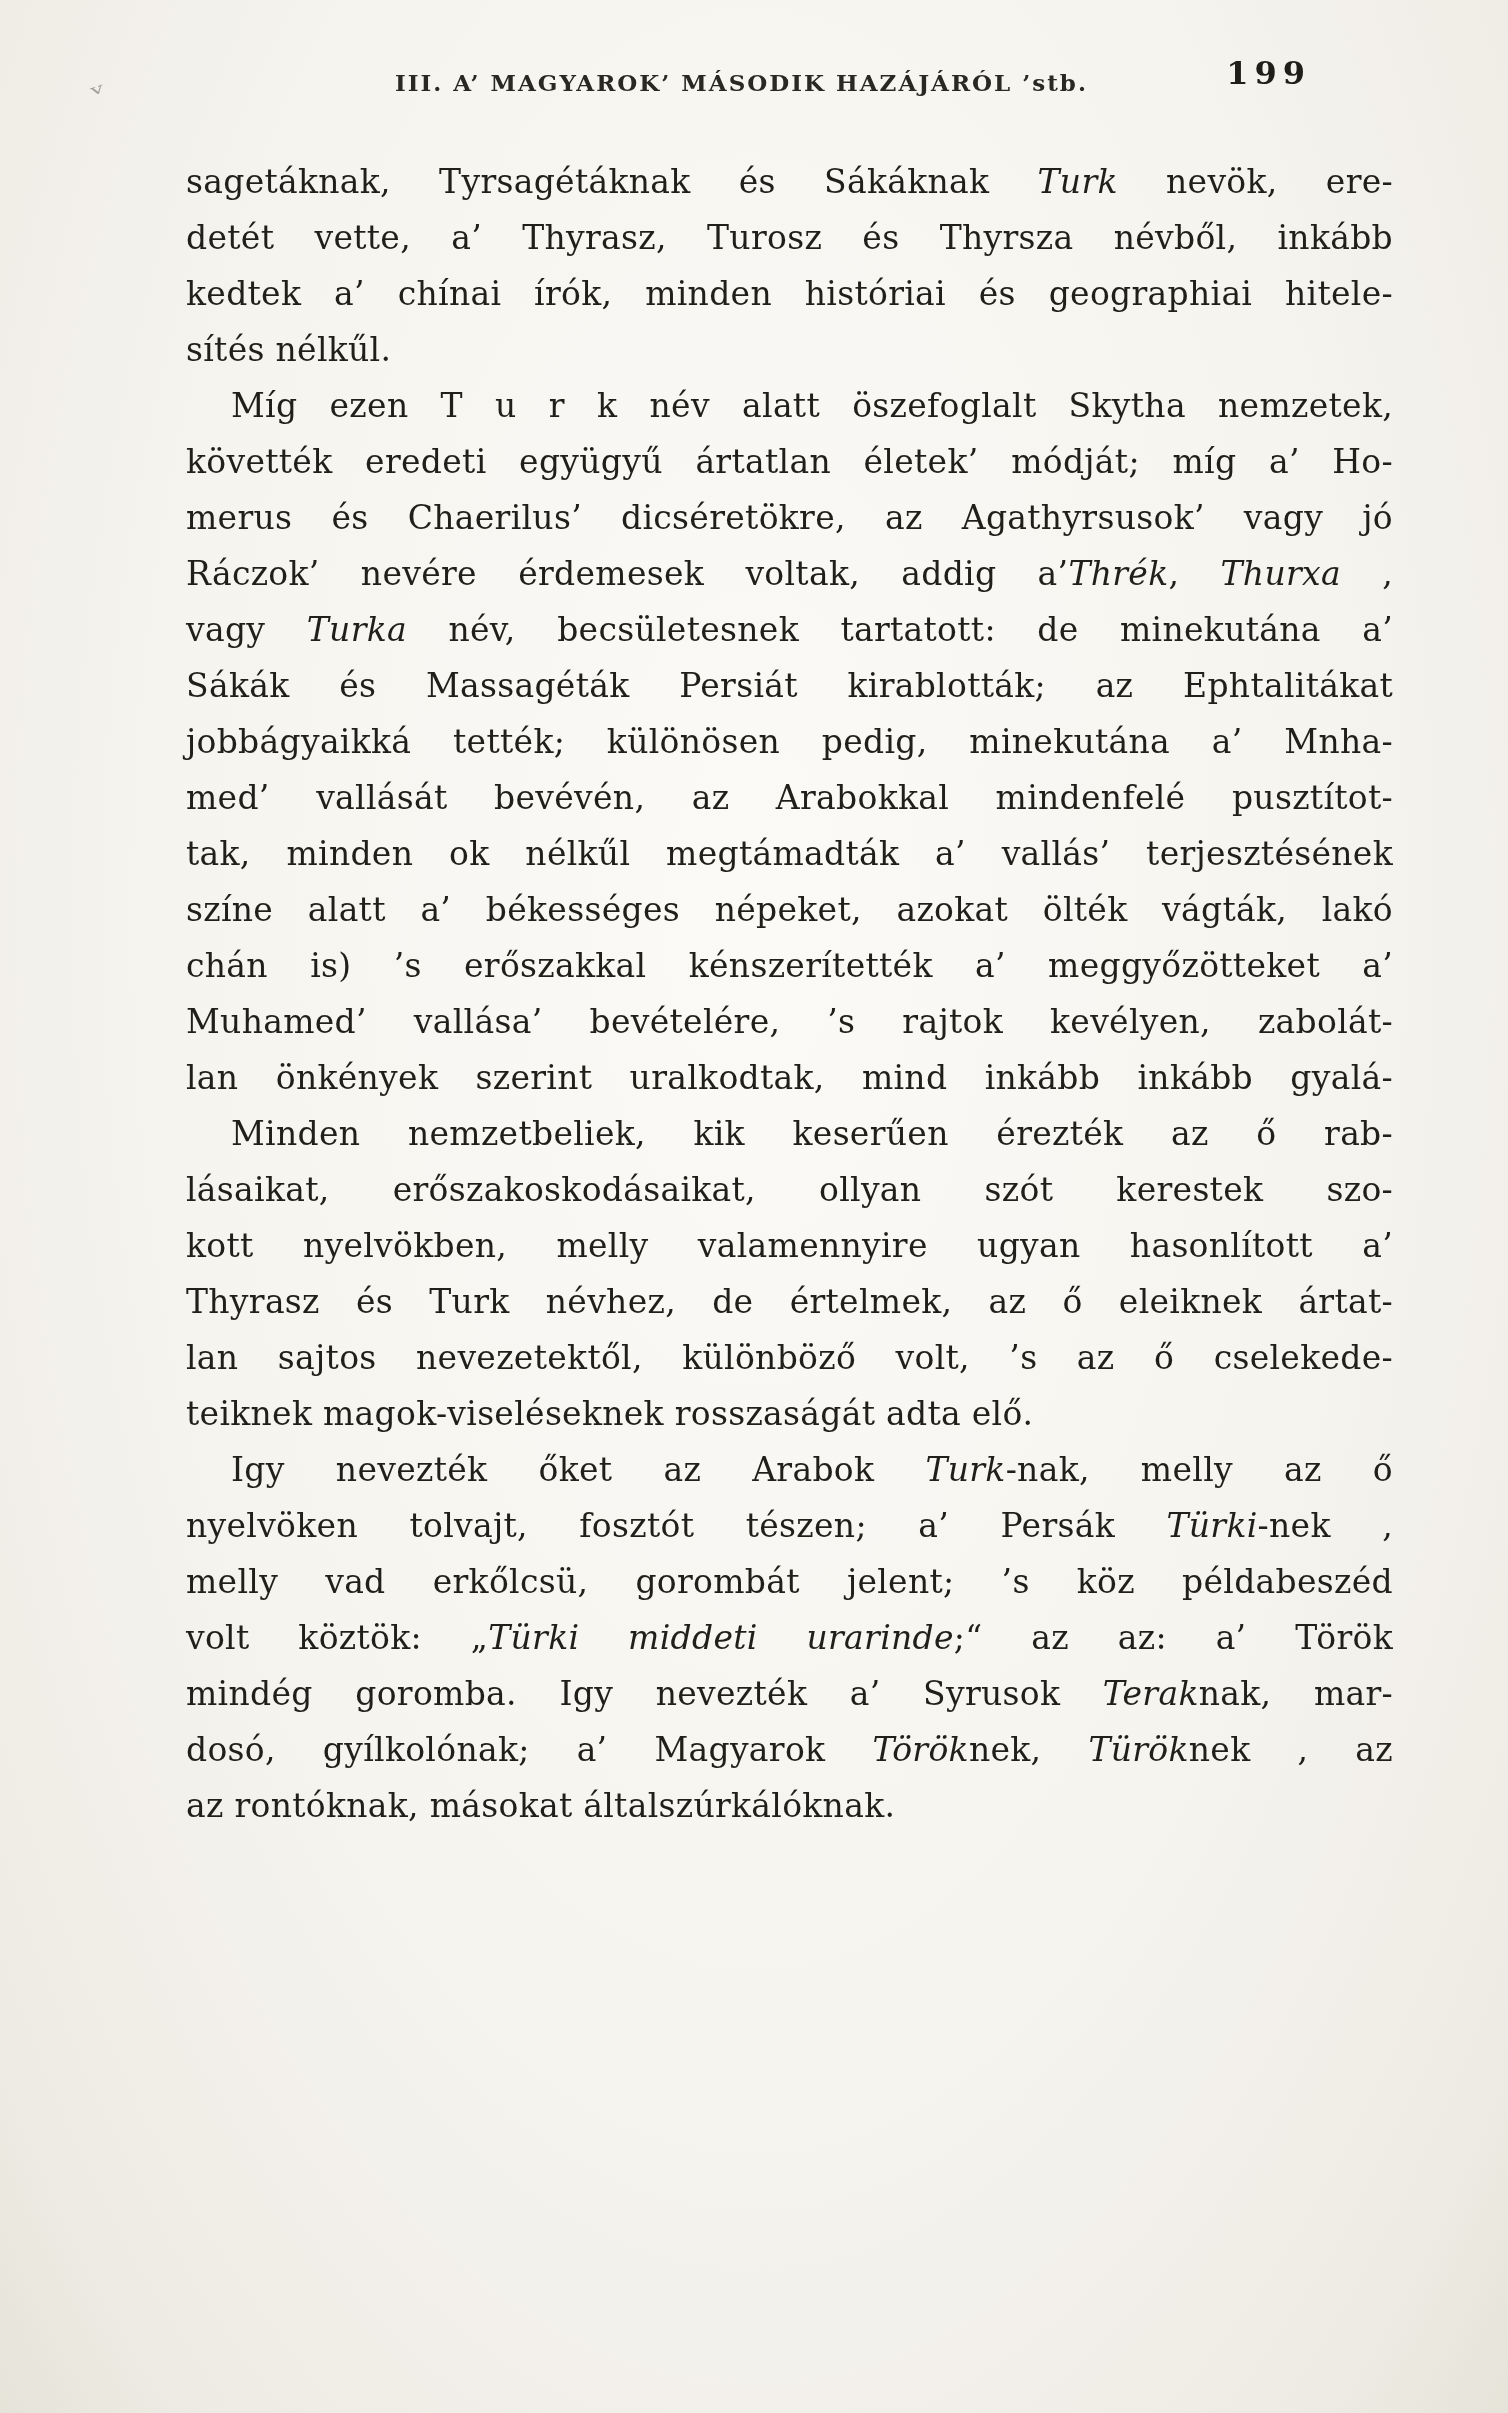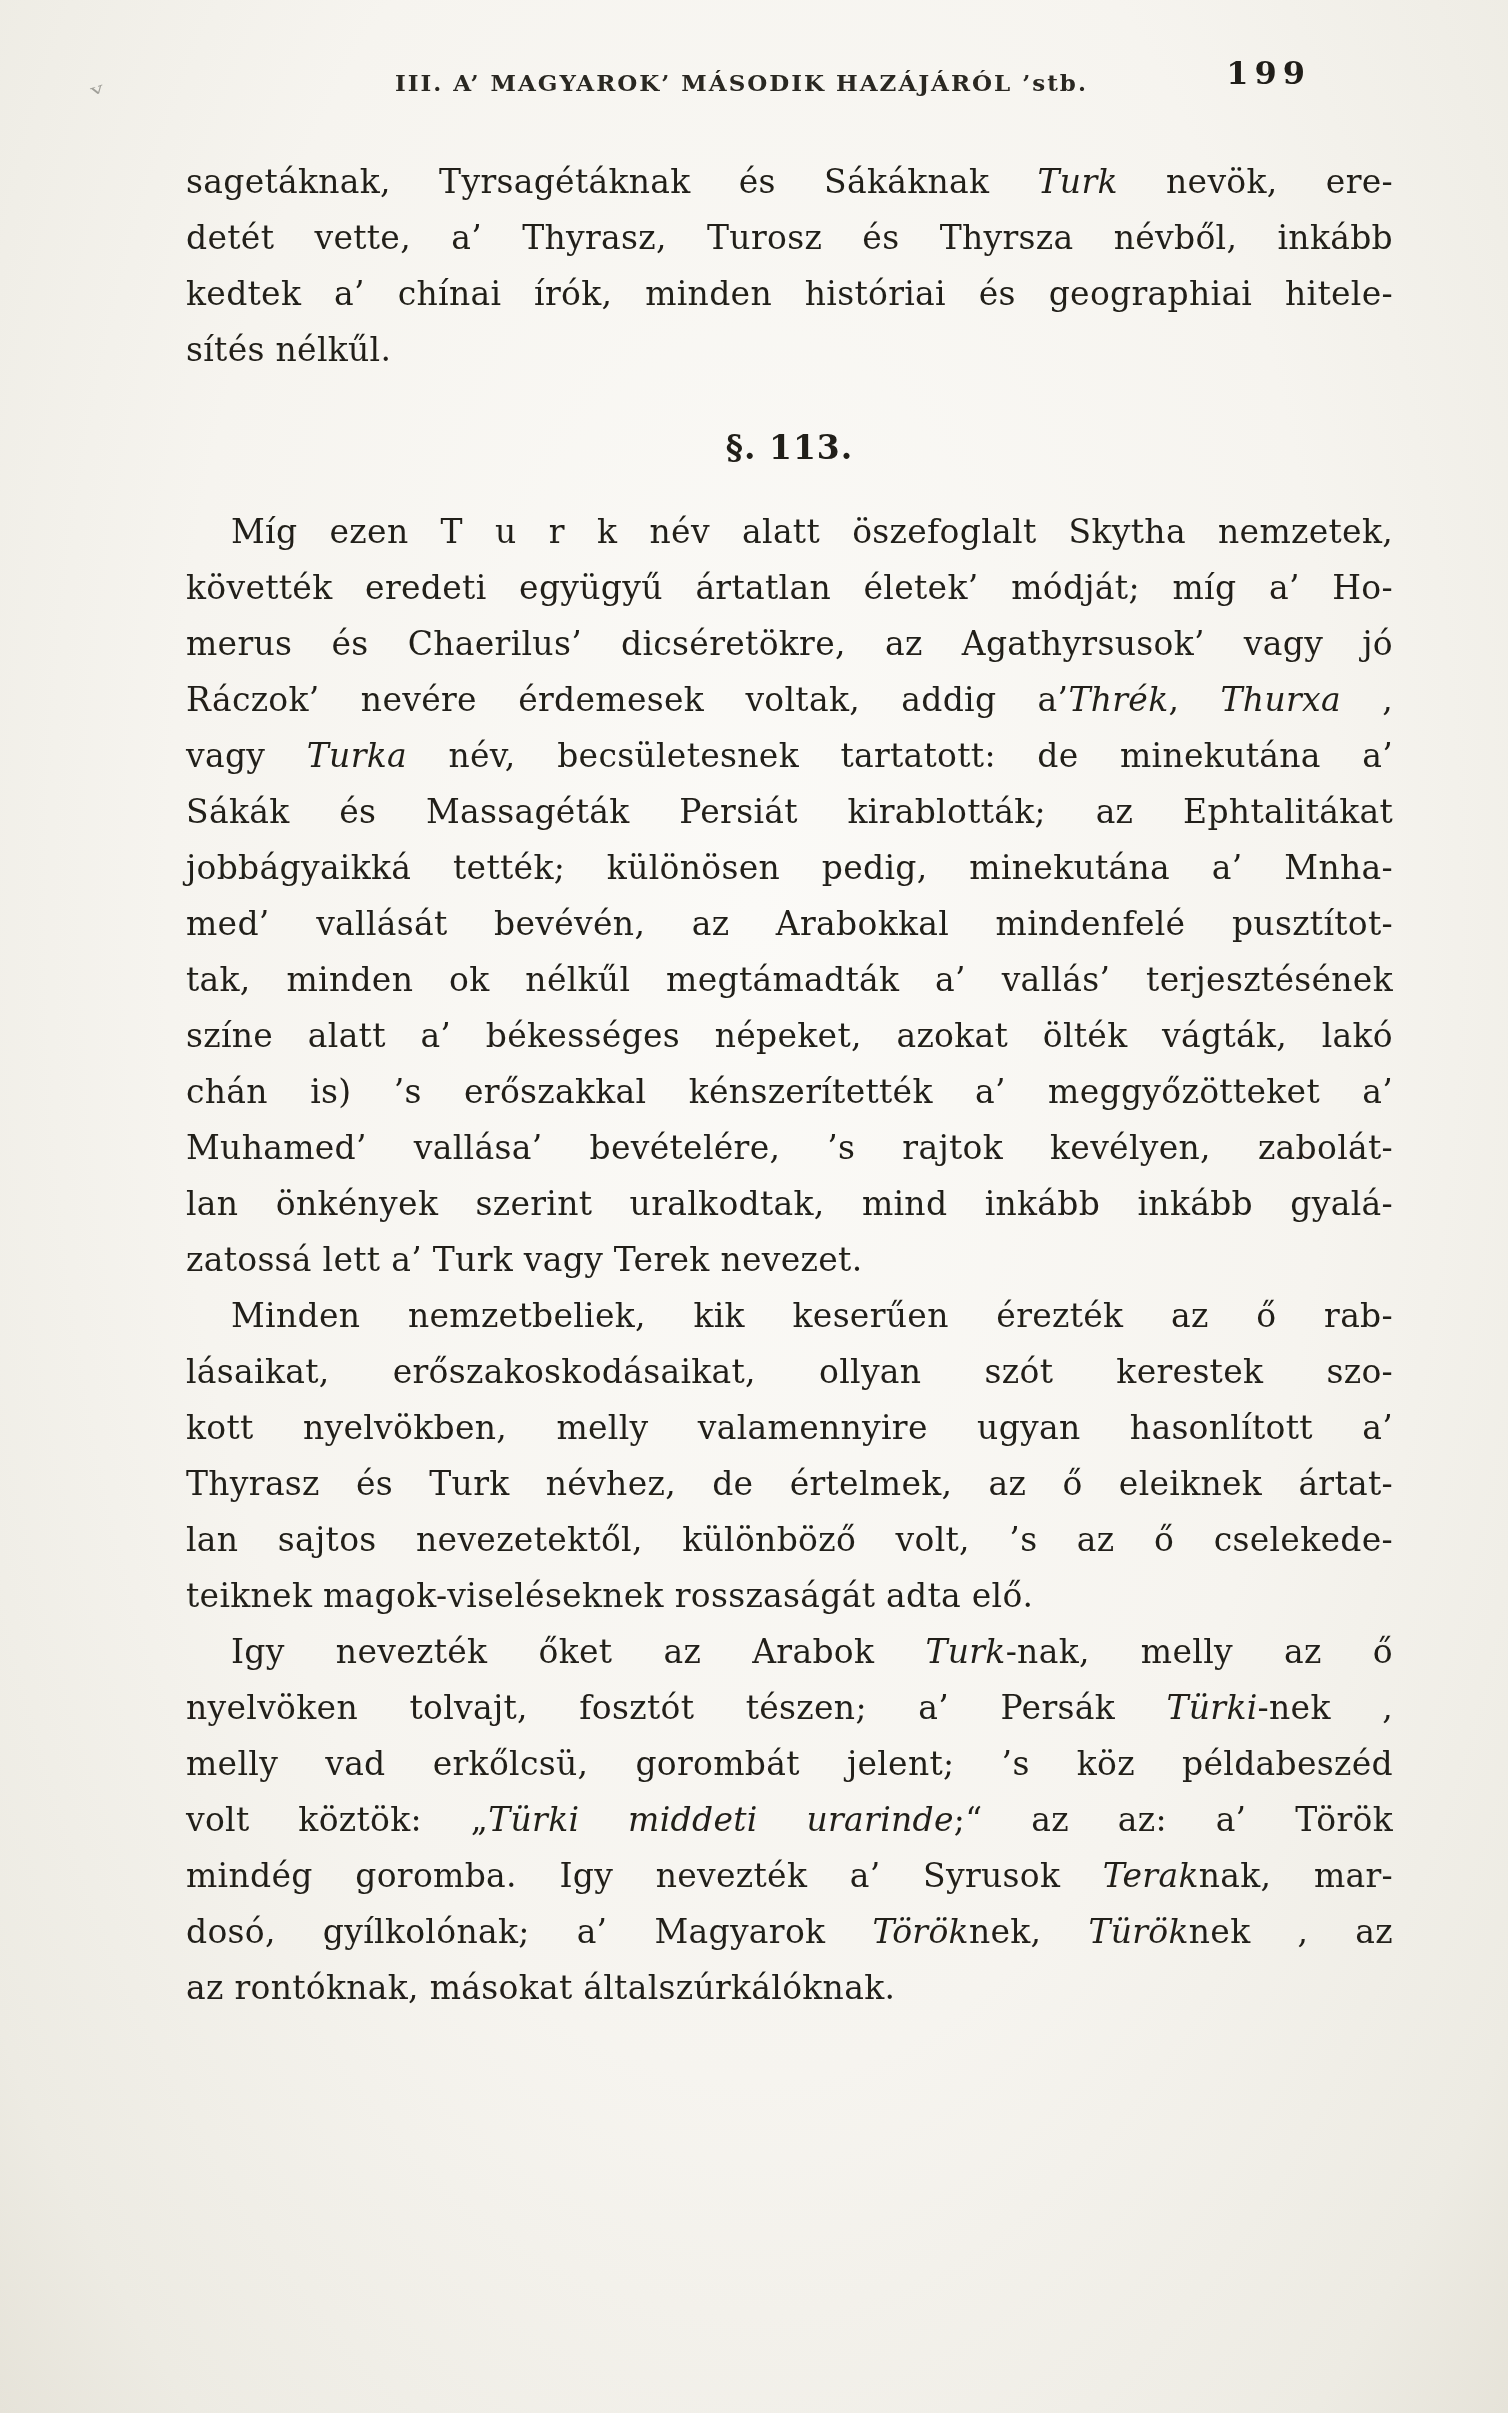--- a/index.html
+++ b/index.html
@@ -90,36 +90,34 @@
 
   <span class="page-number">199</span>
 
   <div class="text-column" id="text-column">
       <div class="paragraph">
         <div class="line"><span>sagetáknak, Tyrsagétáknak és Sákáknak </span><i>Turk</i><span> nevök, ere-</span></div>
         <div class="line"><span>detét vette, a’ Thyrasz, Turosz és Thyrsza névből, inkább</span></div>
         <div class="line"><span>kedtek a’ chínai írók, minden históriai és geographiai hitele-</span></div>
         <div class="line last"><span>sítés nélkűl.</span></div>
       </div>
-      <div class="section-heading">§. 113.</div>
       <div class="paragraph">
         <div class="line indent"><span>Míg ezen T u r k név alatt öszefoglalt Skytha nemzetek,</span></div>
         <div class="line"><span>követték eredeti együgyű ártatlan életek’ módját; míg a’ Ho-</span></div>
         <div class="line"><span>merus és Chaerilus’ dicséretökre, az Agathyrsusok’ vagy jó</span></div>
         <div class="line"><span>Ráczok’ nevére érdemesek voltak, addig a’</span><i>Thrék</i><span>, </span><i>Thurxa</i><span> ,</span></div>
         <div class="line"><span>vagy </span><i>Turka</i><span> név, becsületesnek tartatott: de minekutána a’</span></div>
         <div class="line"><span>Sákák és Massagéták Persiát kirablották; az Ephtalitákat</span></div>
         <div class="line"><span>jobbágyaikká tették; különösen pedig, minekutána a’ Mnha-</span></div>
         <div class="line"><span>med’ vallását bevévén, az Arabokkal mindenfelé pusztítot-</span></div>
         <div class="line"><span>tak, minden ok nélkűl megtámadták a’ vallás’ terjesztésének</span></div>
         <div class="line"><span>színe alatt a’ békességes népeket, azokat ölték vágták, lakó</span></div>
         <div class="line"><span>chán is) ’s erőszakkal kénszerítették a’ meggyőzötteket a’</span></div>
         <div class="line"><span>Muhamed’ vallása’ bevételére, ’s rajtok kevélyen, zabolát-</span></div>
         <div class="line"><span>lan önkények szerint uralkodtak, mind inkább inkább gyalá-</span></div>
-        <div class="line last"><span>zatossá lett a’ Turk vagy Terek nevezet.</span></div>
       </div>
       <div class="paragraph">
         <div class="line indent"><span>Minden nemzetbeliek, kik keserűen érezték az ő rab-</span></div>
         <div class="line"><span>lásaikat, erőszakoskodásaikat, ollyan szót kerestek szo-</span></div>
         <div class="line"><span>kott nyelvökben, melly valamennyire ugyan hasonlított a’</span></div>
         <div class="line"><span>Thyrasz és Turk névhez, de értelmek, az ő eleiknek ártat-</span></div>
         <div class="line"><span>lan sajtos nevezetektől, különböző volt, ’s az ő cselekede-</span></div>
         <div class="line last"><span>teiknek magok-viseléseknek rosszaságát adta elő.</span></div>
       </div>
       <div class="paragraph">

